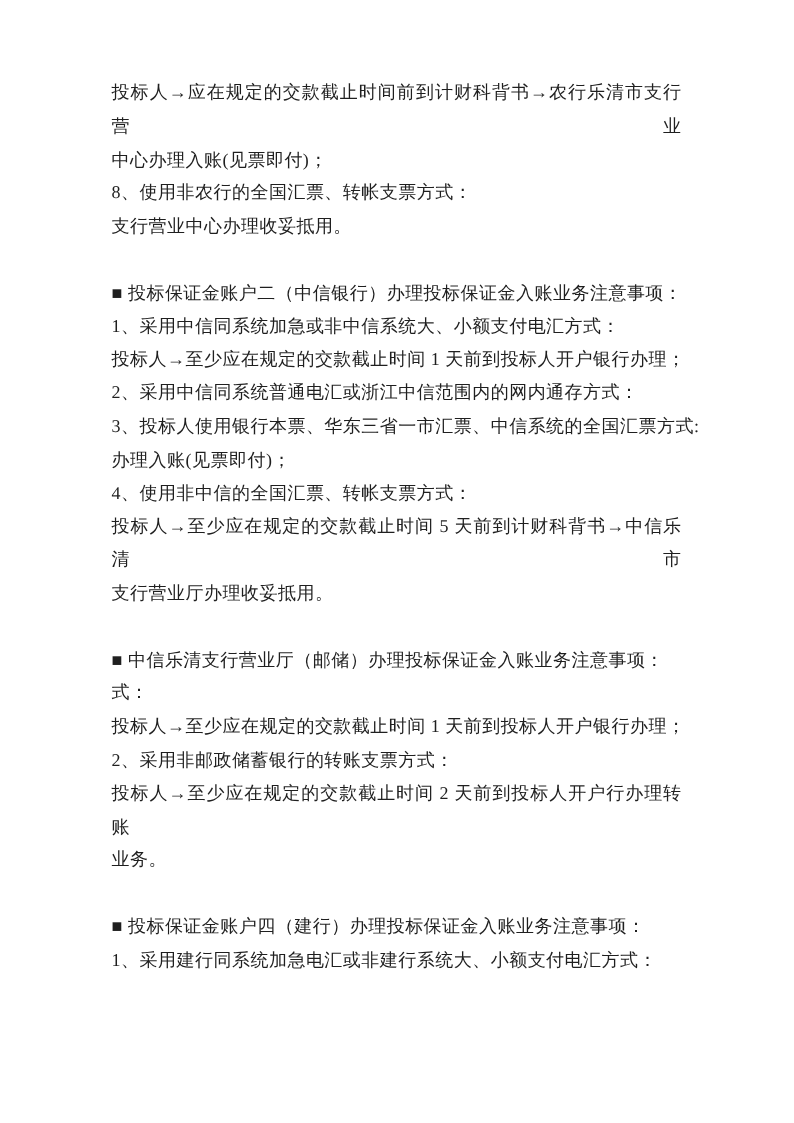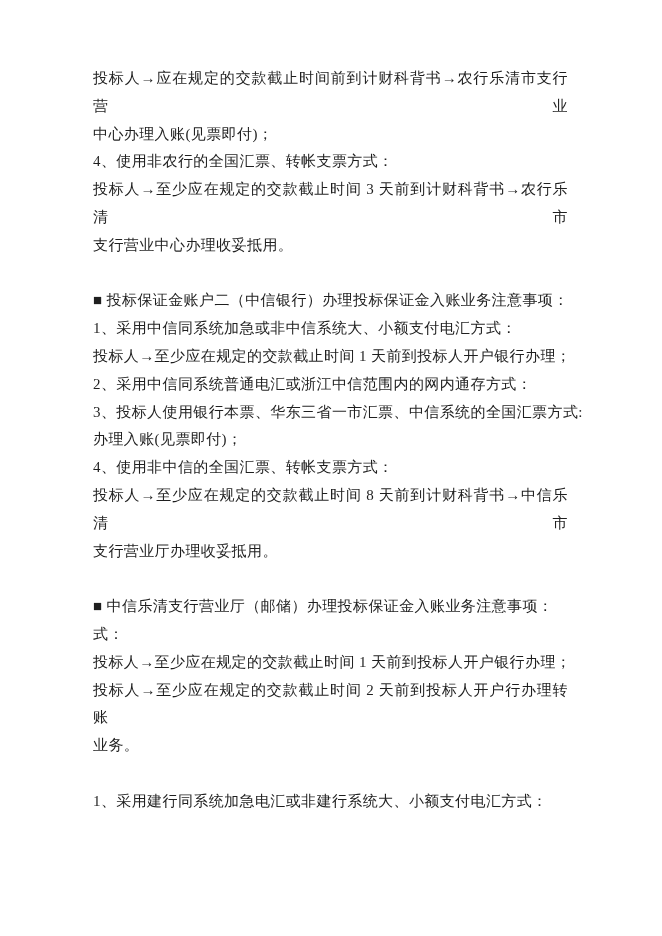--- a/index.html
+++ b/index.html
@@ -36,38 +36,39 @@
     text-align-last: justify;
   }
 </style>
 </head>
 <body>
 
 <main class="page" id="doc-root">
     <section class="block">
       <div class="line justify">投标人→应在规定的交款截止时间前到计财科背书→农行乐清市支行营业</div>
       <div class="line">中心办理入账(见票即付)；</div>
-      <div class="line">4、使用非农行的全国汇票、转帐支票方式：</div>
-      <div class="line justify">投标人→至少应在规定的交款截止时间 3 天前到计财科背书→农行乐清市</div>
+      <div class="line">8、使用非农行的全国汇票、转帐支票方式：</div>
       <div class="line">支行营业中心办理收妥抵用。</div>
     </section>
     <section class="block">
       <div class="line">■ 投标保证金账户二（中信银行）办理投标保证金入账业务注意事项：</div>
       <div class="line">1、采用中信同系统加急或非中信系统大、小额支付电汇方式：</div>
       <div class="line">投标人→至少应在规定的交款截止时间 1 天前到投标人开户银行办理；</div>
       <div class="line">2、采用中信同系统普通电汇或浙江中信范围内的网内通存方式：</div>
       <div class="line">3、投标人使用银行本票、华东三省一市汇票、中信系统的全国汇票方式:</div>
       <div class="line">办理入账(见票即付)；</div>
       <div class="line">4、使用非中信的全国汇票、转帐支票方式：</div>
-      <div class="line justify">投标人→至少应在规定的交款截止时间 8 天前到计财科背书→中信乐清市</div>
+      <div class="line justify">投标人→至少应在规定的交款截止时间 5 天前到计财科背书→中信乐清市</div>
       <div class="line">支行营业厅办理收妥抵用。</div>
     </section>
     <section class="block">
       <div class="line">■ 中信乐清支行营业厅（邮储）办理投标保证金入账业务注意事项：</div>
       <div class="line">式：</div>
       <div class="line">投标人→至少应在规定的交款截止时间 1 天前到投标人开户银行办理；</div>
+      <div class="line">2、采用非邮政储蓄银行的转账支票方式：</div>
       <div class="line justify">投标人→至少应在规定的交款截止时间 2 天前到投标人开户行办理转账</div>
       <div class="line">业务。</div>
     </section>
     <section class="block">
+      <div class="line">■ 投标保证金账户四（建行）办理投标保证金入账业务注意事项：</div>
       <div class="line">1、采用建行同系统加急电汇或非建行系统大、小额支付电汇方式：</div>
     </section>
   </main>
 
 </body></html>

